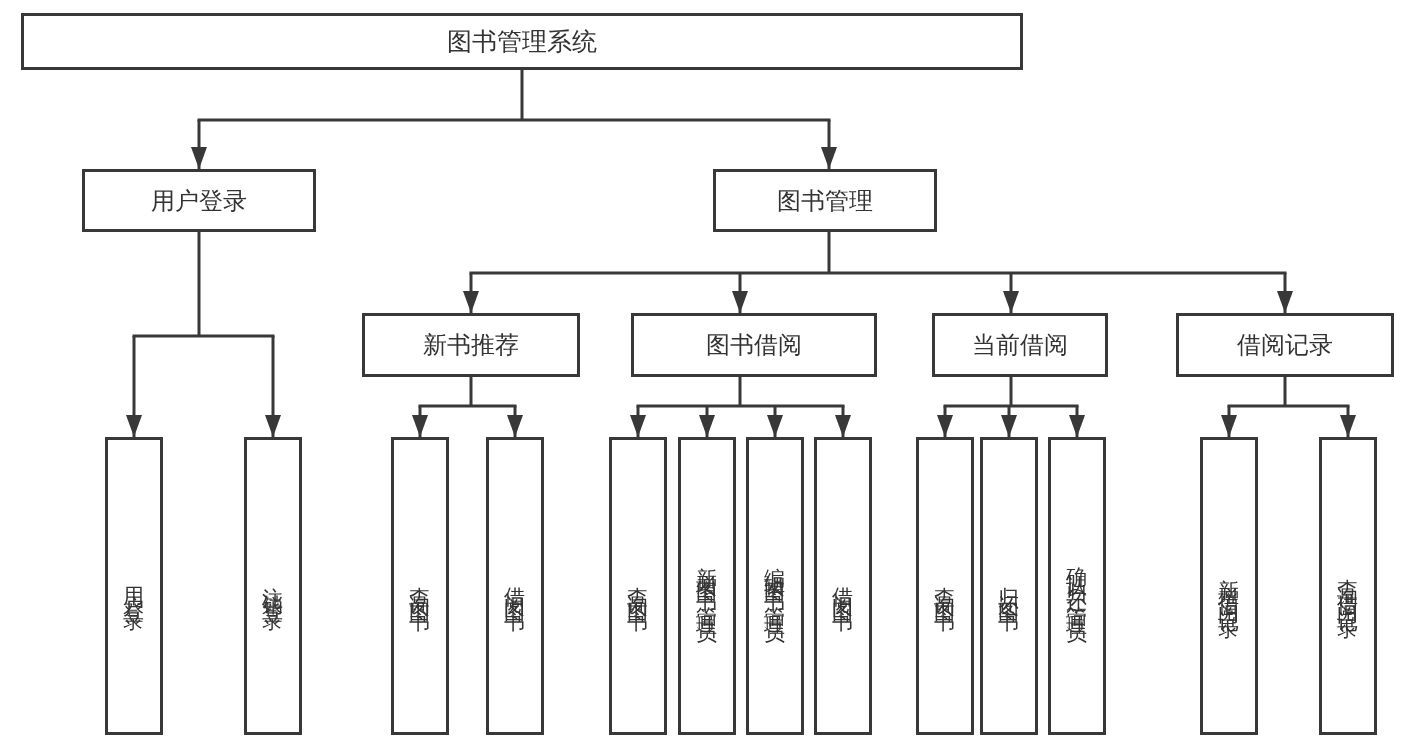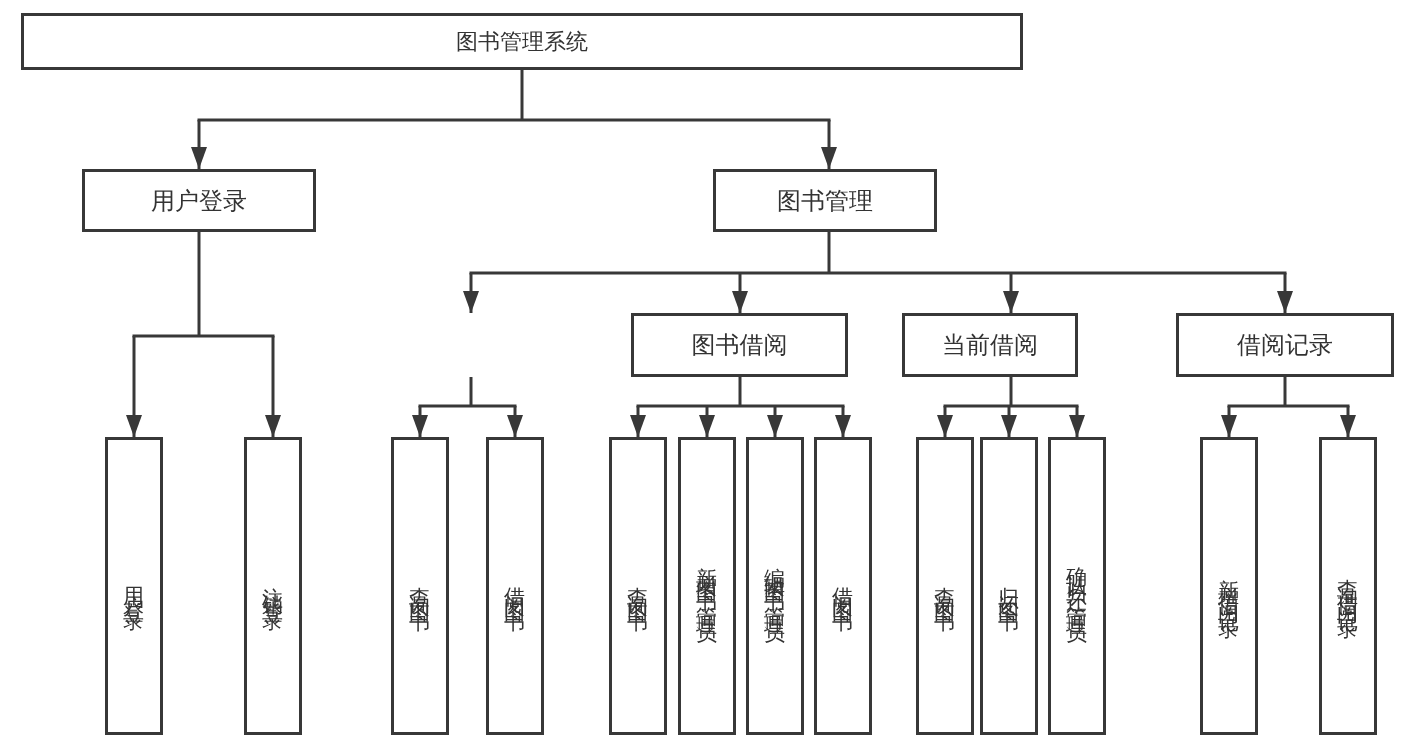--- a/index.html
+++ b/index.html
@@ -38,21 +38,21 @@
     position: absolute;
     border: 3px solid var(--c-line);
     background: var(--c-bg);
     color: var(--c-text);
     display: flex;
     align-items: center;
     justify-content: center;
     z-index: 2;
   }
   .hbox { font-size: 24px; }
-  .box.root { font-size: 22px; }
+  .box.root { font-size: 25px; }
   .vbox span {
     writing-mode: vertical-rl;
     text-orientation: mixed;
     font-size: 21px;
     letter-spacing: 8px;
     line-height: 1;
     white-space: nowrap;
   }
   .watermark {
     position: absolute;
@@ -121,24 +121,27 @@
     <span>图书管理系统</span>
   </div>
 
   <div class="box hbox" style="left:82px; top:169px; width:234px; height:63px;">
     <span>用户登录</span>
   </div>
   <div class="box hbox" style="left:713px; top:169px; width:224px; height:63px;">
     <span>图书管理</span>
   </div>
 
-  <div class="box hbox" style="left:631px; top:313px; width:217px; height:64px;">
+  <div class="box hbox" style="left:362px; top:313px; width:218px; height:64px;">
+    <span>新书推荐</span>
+  </div>
+  <div class="box hbox" style="left:631px; top:313px; width:246px; height:64px;">
     <span>图书借阅</span>
   </div>
-  <div class="box hbox" style="left:902px; top:313px; width:176px; height:64px;">
+  <div class="box hbox" style="left:932px; top:313px; width:176px; height:64px;">
     <span>当前借阅</span>
   </div>
   <div class="box hbox" style="left:1176px; top:313px; width:218px; height:64px;">
     <span>借阅记录</span>
   </div>
 
   <div class="box vbox" style="left:105px; top:437px; width:58px; height:298px;">
     <span>用户登录</span>
   </div>
   <div class="box vbox" style="left:244px; top:437px; width:58px; height:298px;">

